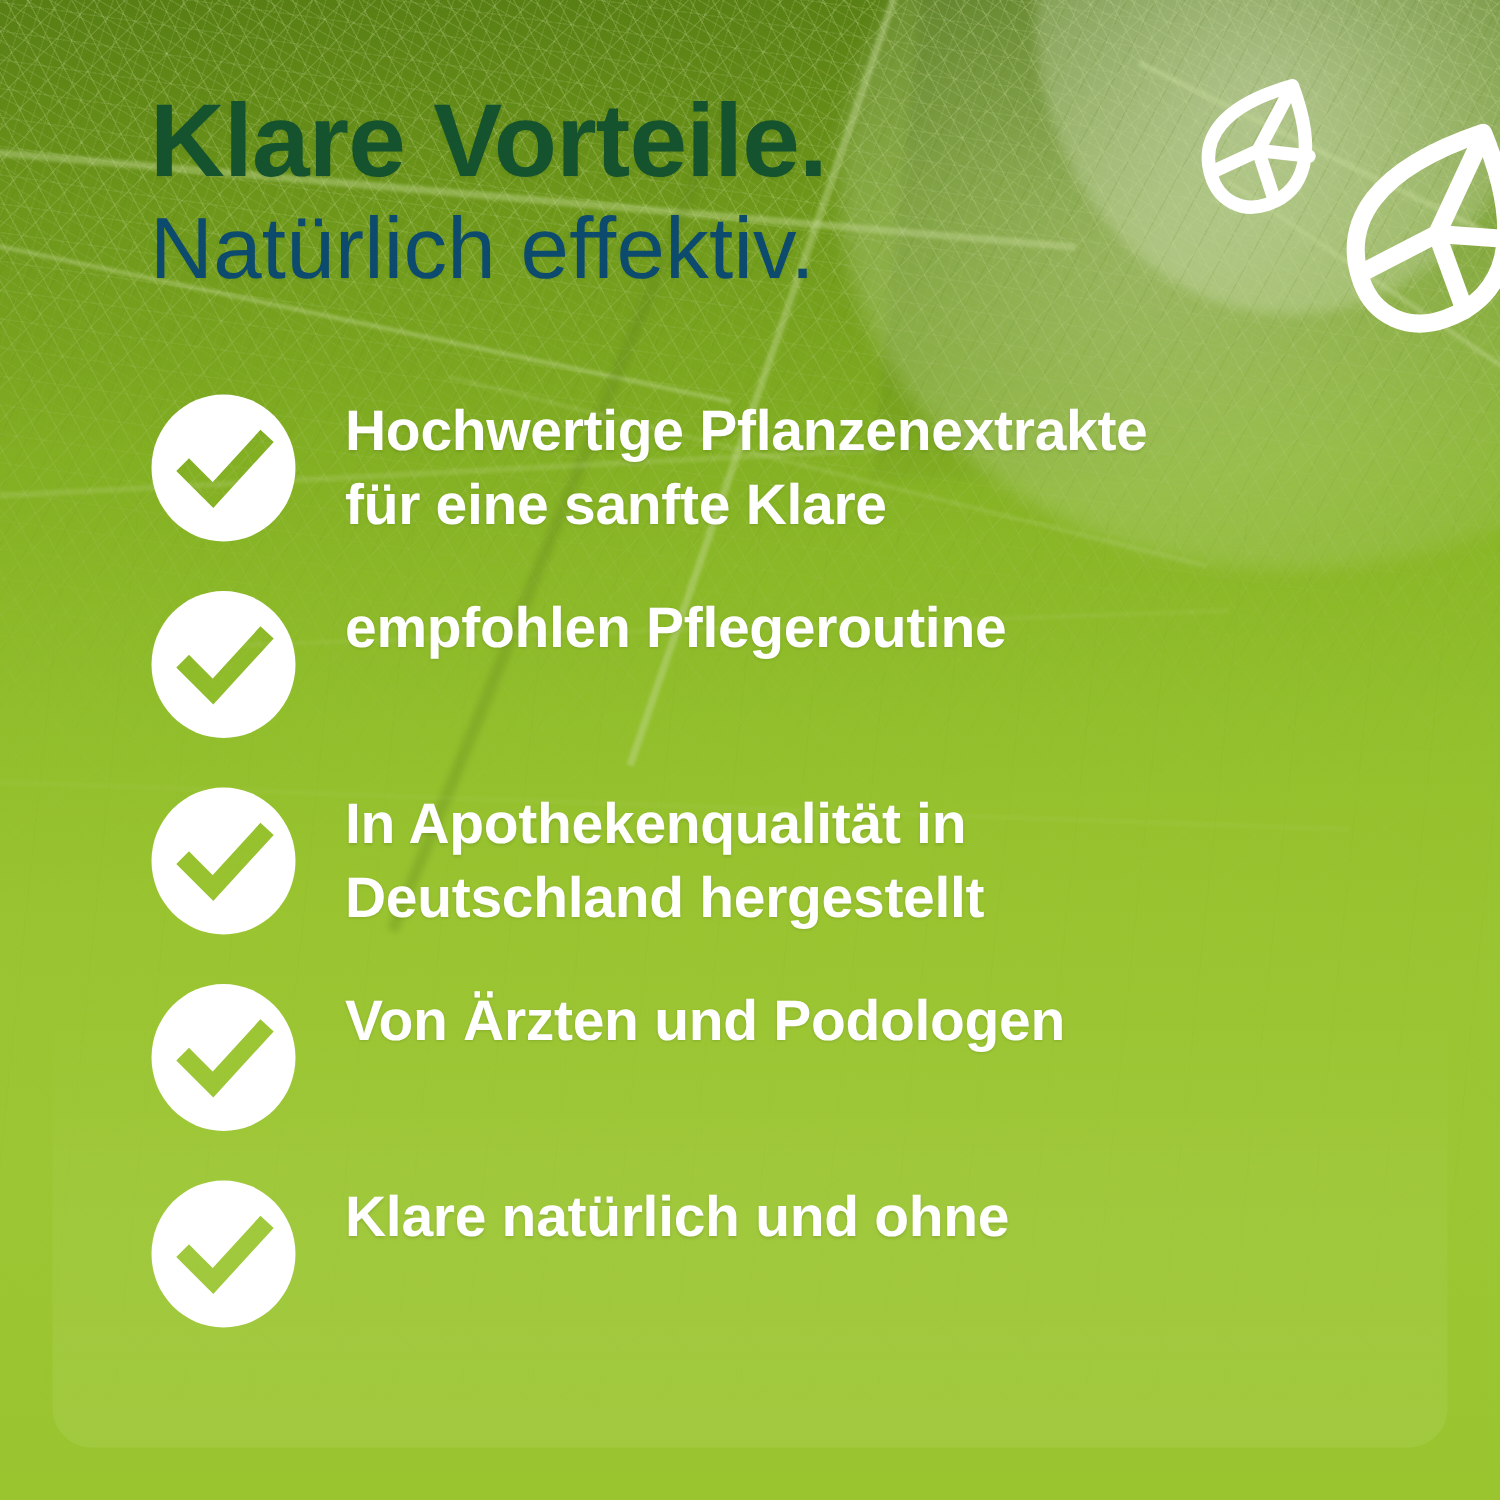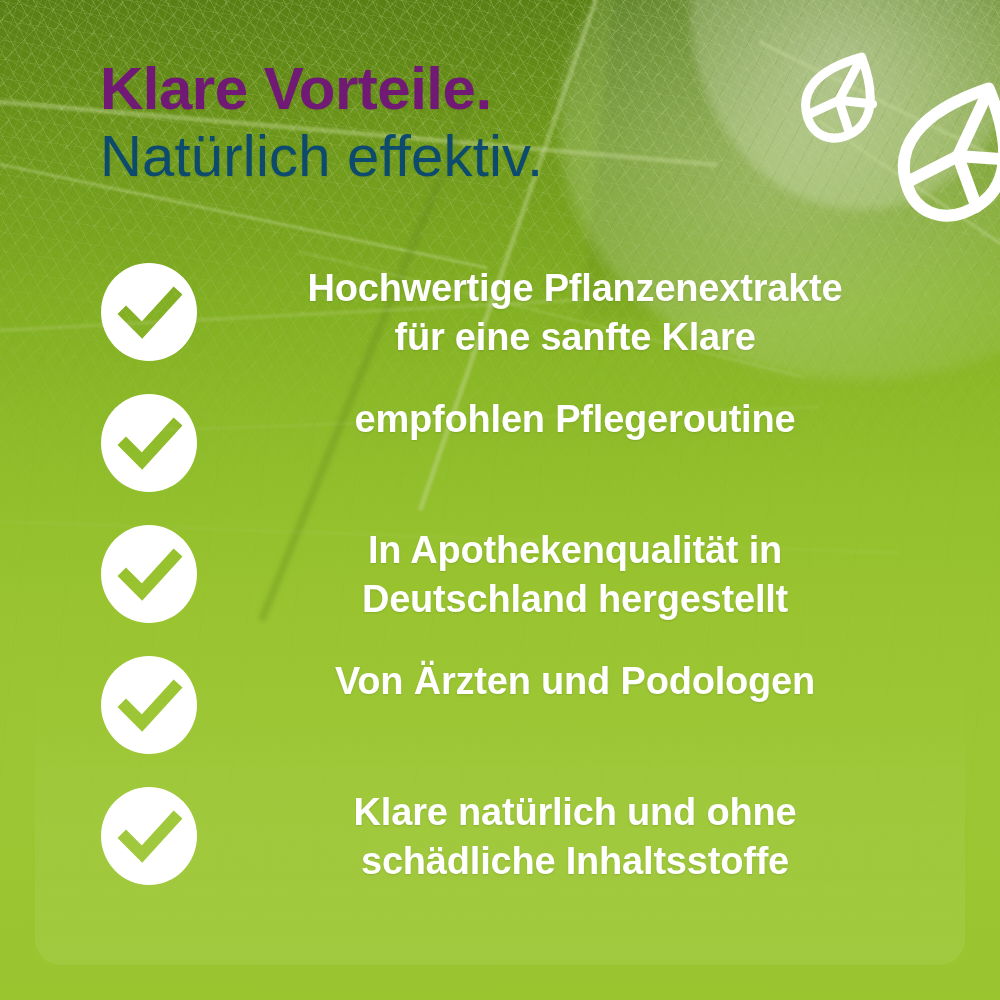--- a/index.html
+++ b/index.html
@@ -101,21 +101,21 @@
     background:linear-gradient(180deg, rgba(255,255,255,0.0) 0%, rgba(255,255,255,0.0) 70%, rgba(255,255,255,0.055) 88%, rgba(255,255,255,0.075) 100%);
     box-shadow:0 0 0 0 rgba(0,0,0,0);
   }
 
   
   .leafmark{position:absolute;}
 
   
   .headline{position:absolute;left:100px;top:58px;width:820px;}
   .hl1{
-    color:#701a75;font-size:60px;font-weight:700;line-height:1.04;
+    color:#14532d;font-size:69px;font-weight:700;line-height:1.04;
     letter-spacing:-0.5px;white-space:nowrap;
     font-family:"Liberation Sans", sans-serif;
     text-shadow:0 1px 2px rgba(60,90,20,0.18);
   }
   .hl2{
     color:#0c4a6e;font-size:58px;font-weight:300;line-height:1.12;
     letter-spacing:0.2px;white-space:nowrap;margin-top:4px;
     font-family:"Liberation Sans", sans-serif;
     text-shadow:0 1px 2px rgba(60,90,20,0.16);
   }
@@ -126,21 +126,21 @@
   .check-wrap{
     position:absolute;left:0;top:0;width:98px;height:100px;
   }
   .benefit-text{
     position:absolute;left:130px;top:2px;width:690px;
     color:#ffffff;font-size:38px;font-weight:700;line-height:1.30;
     letter-spacing:-0.2px;
     font-family:"Liberation Sans", sans-serif;
     text-shadow:0 1px 2px rgba(60,90,20,0.20);
   }
-  .benefit-text span{display:block;text-align:center;}
+  .benefit-text span{display:block;}
 </style>
 </head>
 <body>
 
 <div id="stage">
 
   <div class="bg-base"></div>
   <div class="bg-dark-top"></div>
   <div class="bg-dark-wedge"></div>
   <div class="bg-lobe"></div>
@@ -268,18 +268,17 @@
             <mask id="ckm5">
               <rect x="0" y="0" width="98" height="100" fill="#fff"></rect>
               <path d="M26 52 L42 68 L74 33" stroke="#000" stroke-width="12" stroke-linecap="square" stroke-linejoin="miter" fill="none"></path>
             </mask>
           </defs>
           <ellipse cx="49" cy="50" rx="48" ry="49" fill="#ffffff" mask="url(#ckm5)"></ellipse>
         </svg>
       </div>
       <div class="benefit-text">
         <span>Klare natürlich und ohne</span>
-        <span>schädliche Inhaltsstoffe</span>
       </div>
     </div>
 
   </div>
 </div>
 
 </body></html>

